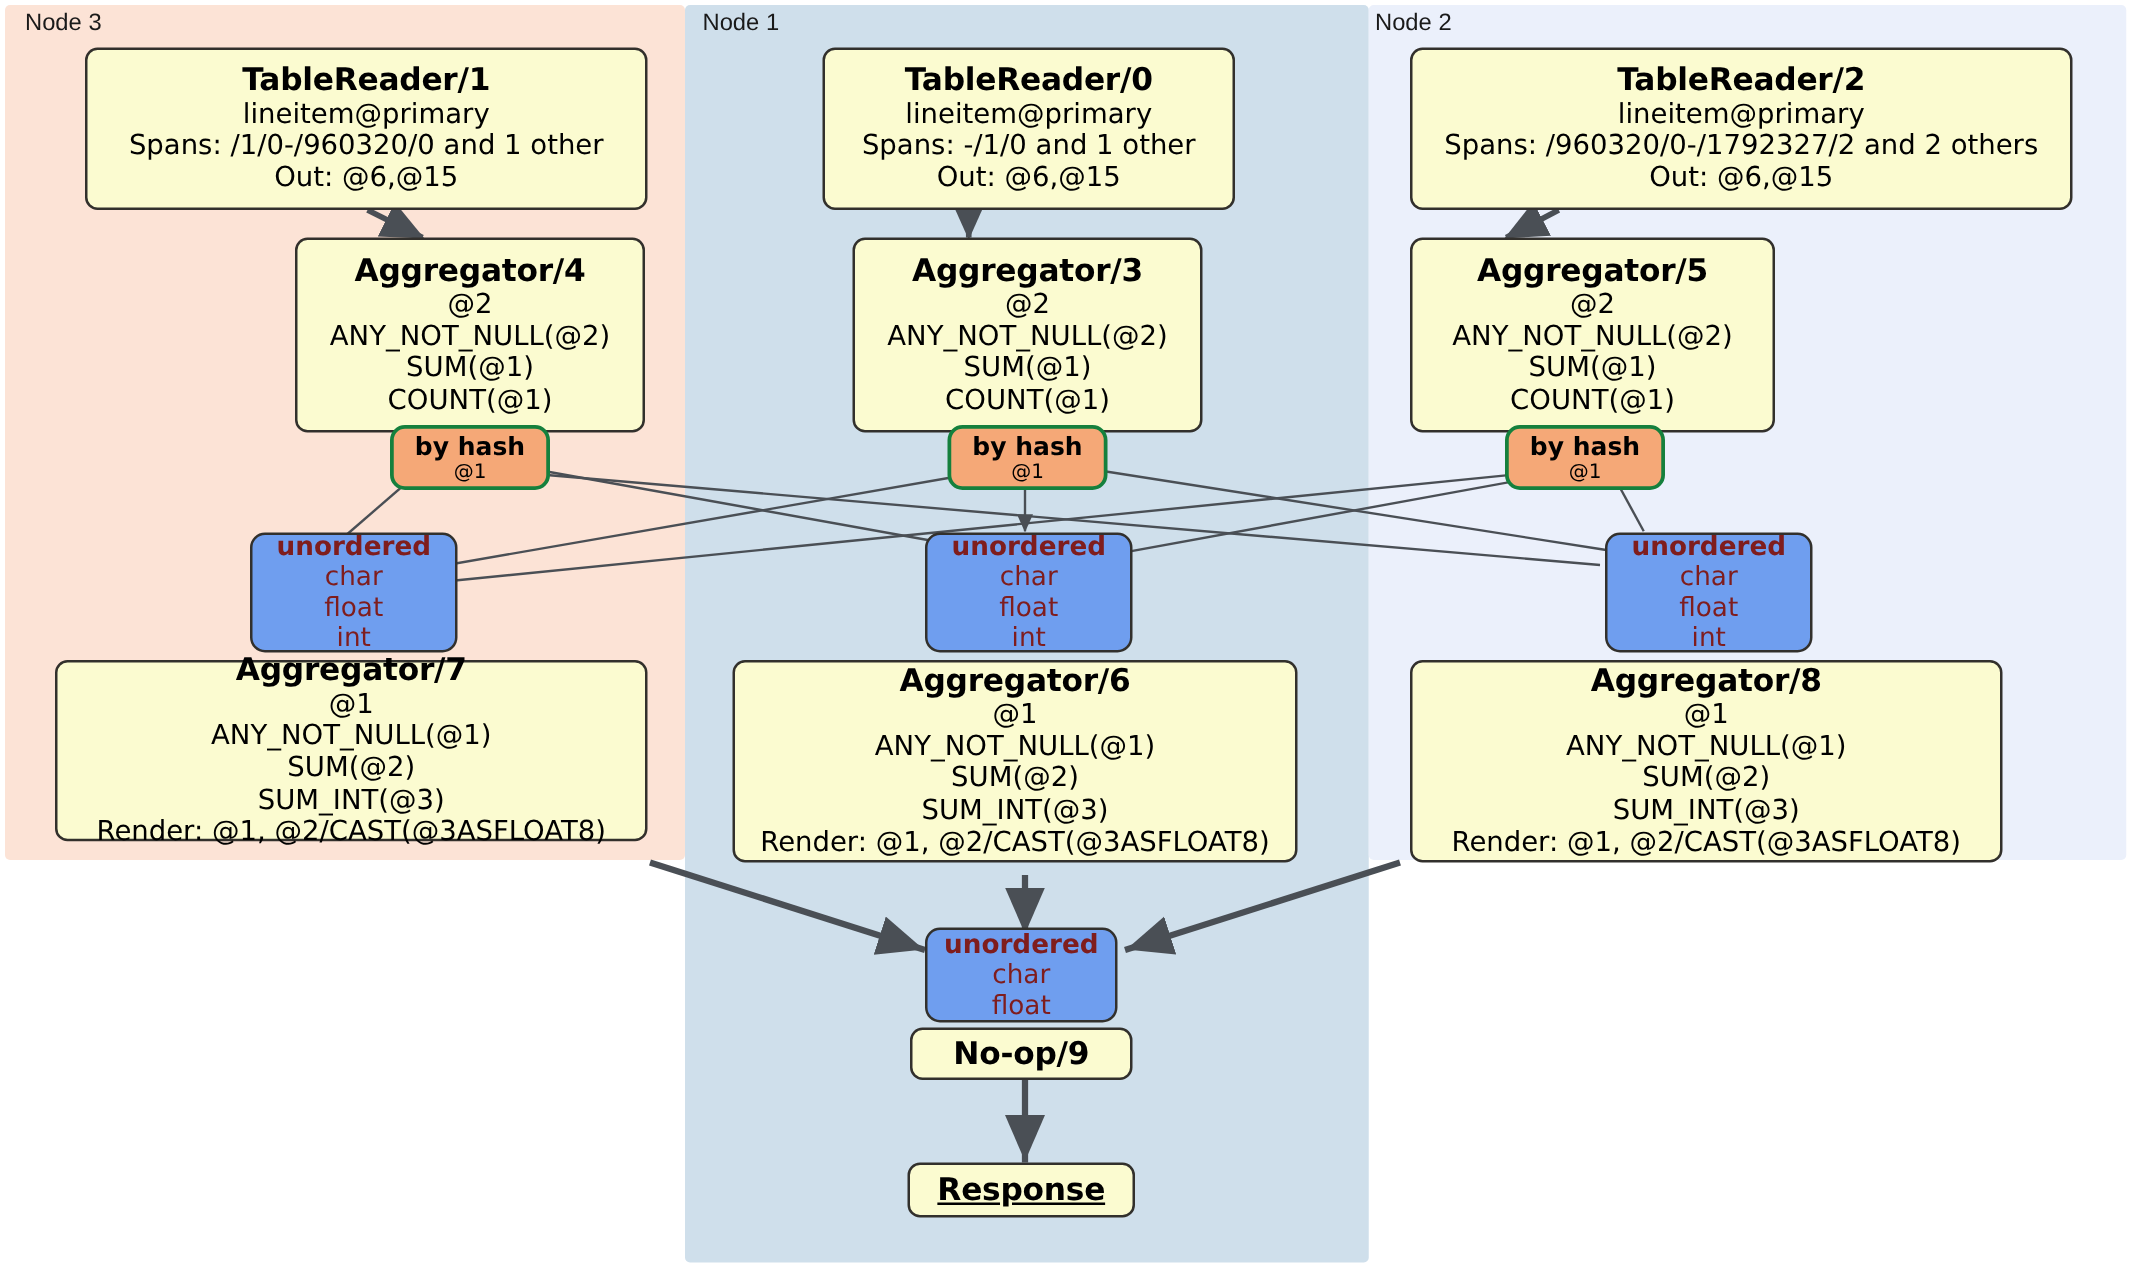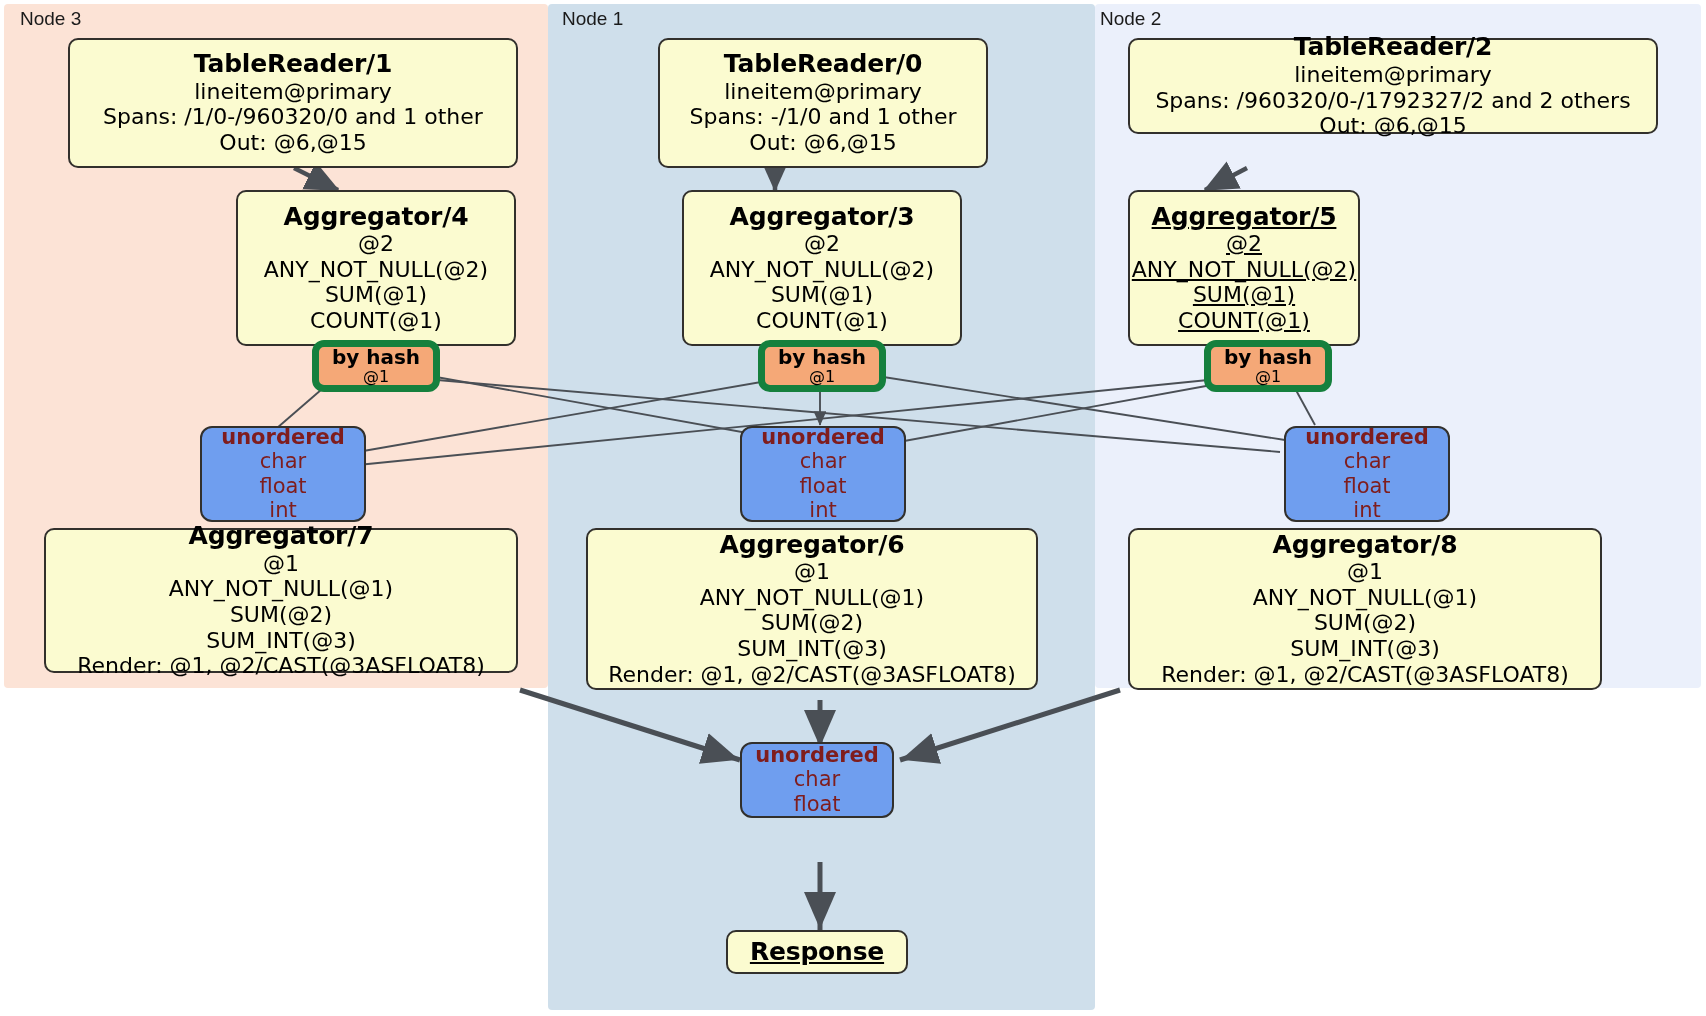--- a/index.html
+++ b/index.html
@@ -13,21 +13,21 @@
   
   #edges{position:absolute;left:0;top:0;width:1706px;height:1016px;}
 
   
   .node{position:absolute;box-sizing:border-box;display:flex;flex-direction:column;
         align-items:center;justify-content:center;text-align:center;}
   .proc{background:#fbfbd0;border:2px solid #32302c;border-radius:10px;color:#000;}
   .proc .ttl{font-weight:bold;font-size:25px;line-height:1.14;letter-spacing:-0.2px;}
   .proc .ln{font-size:22px;line-height:1.16;}
 
-  .hash{background:#f5a877;border:7px solid #15803d;border-radius:12px;color:#000;z-index:6;}
+  .hash{background:#f5a877;border:3px solid #15803d;border-radius:12px;color:#000;z-index:6;}
   .hash .ttl{font-weight:bold;font-size:20px;line-height:1.1;}
   .hash .ln{font-size:16px;line-height:1.1;}
 
   .router{background:#6f9eef;border:2px solid #32302c;border-radius:12px;color:#7f1d1d;z-index:5;}
   .router .ttl{font-weight:bold;font-size:21px;line-height:1.15;}
   .router .ln{font-size:21px;line-height:1.18;}
 
   .small .ttl{font-size:25px;}
 </style>
 </head>
@@ -87,21 +87,21 @@
     <div class="ln">Out: @6,@15</div>
   </div>
 
   <div class="node proc" style="left:658px;top:38px;width:330px;height:130px;">
     <div class="ttl">TableReader/0</div>
     <div class="ln">lineitem@primary</div>
     <div class="ln">Spans: -/1/0 and 1 other</div>
     <div class="ln">Out: @6,@15</div>
   </div>
 
-  <div class="node proc" style="left:1128px;top:38px;width:530px;height:96px;">
+  <div class="node proc" style="left:1128px;top:38px;width:530px;height:130px;">
     <div class="ttl">TableReader/2</div>
     <div class="ln">lineitem@primary</div>
     <div class="ln">Spans: /960320/0-/1792327/2 and 2 others</div>
     <div class="ln">Out: @6,@15</div>
   </div>
 
   <div class="node proc" style="left:236px;top:190px;width:280px;height:156px;">
     <div class="ttl">Aggregator/4</div>
     <div class="ln">@2</div>
     <div class="ln">ANY_NOT_NULL(@2)</div>
@@ -110,21 +110,21 @@
   </div>
 
   <div class="node proc" style="left:682px;top:190px;width:280px;height:156px;">
     <div class="ttl">Aggregator/3</div>
     <div class="ln">@2</div>
     <div class="ln">ANY_NOT_NULL(@2)</div>
     <div class="ln">SUM(@1)</div>
     <div class="ln">COUNT(@1)</div>
   </div>
 
-  <div class="node proc" style="left:1128px;top:190px;width:232px;height:156px;text-decoration:underline;">
+  <div class="node proc" style="left:1128px;top:190px;width:292px;height:156px;">
     <div class="ttl">Aggregator/5</div>
     <div class="ln">@2</div>
     <div class="ln">ANY_NOT_NULL(@2)</div>
     <div class="ln">SUM(@1)</div>
     <div class="ln">COUNT(@1)</div>
   </div>
 
   <div class="node hash" style="left:312px;top:340px;width:128px;height:52px;">
     <div class="ttl">by hash</div>
     <div class="ln">@1</div>
@@ -183,18 +183,21 @@
     <div class="ln">SUM_INT(@3)</div>
     <div class="ln">Render: @1, @2/CAST(@3ASFLOAT8)</div>
   </div>
 
   <div class="node router" style="left:740px;top:742px;width:154px;height:76px;">
     <div class="ttl">unordered</div>
     <div class="ln">char</div>
     <div class="ln">float</div>
   </div>
 
+  <div class="node proc small" style="left:728px;top:822px;width:178px;height:42px;">
+    <div class="ttl">No-op/9</div>
+  </div>
 
   <div class="node proc small" style="left:726px;top:930px;width:182px;height:44px;text-decoration:underline;">
     <div class="ttl">Response</div>
   </div>
 
 </div>
 
 </body></html>

